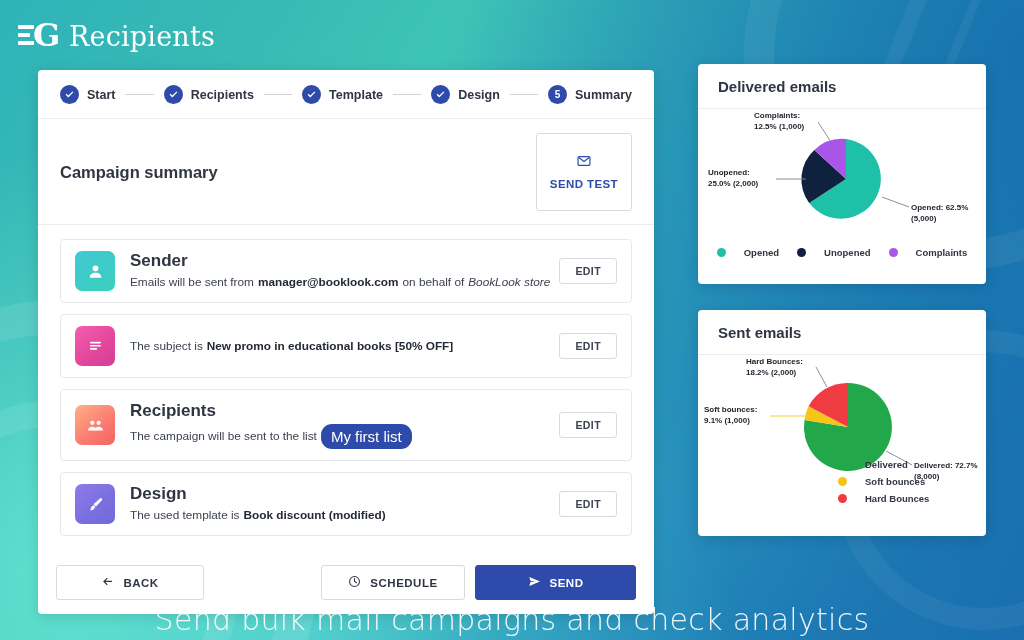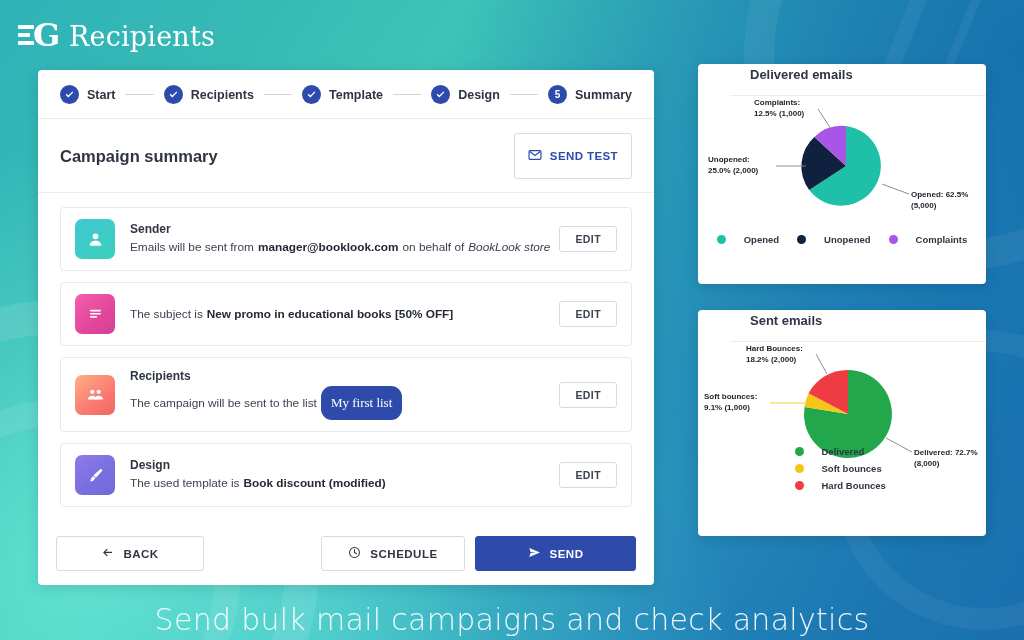--- a/index.html
+++ b/index.html
@@ -42,55 +42,55 @@
   .step { display:flex; align-items:center; gap:8px; }
   .step-badge { width:19px; height:19px; border-radius:50%; background:#2e4bab; color:#fff;
                 display:flex; align-items:center; justify-content:center; font-size:10px; font-weight:bold; flex:0 0 auto; }
   .step-badge svg { width:11px; height:11px; display:block; }
   .step-label { font-size:12.5px; color:#2f3542; font-weight:600; white-space:nowrap; }
   .step-line { flex:1; height:1px; background:#d2d4d8; margin:0 10px; }
 
   .card-head { display:flex; align-items:center; justify-content:space-between; padding:14px 22px 13px 22px; border-bottom:1px solid #ececec; }
   .card-title { font-size:16.5px; font-weight:bold; color:#2f3542; }
   .send-test { display:flex; align-items:center; gap:8px; border:1px solid #d7dbe0; background:#fff;
-               border-radius:3px; padding:14px 13px; color:#2e4bab; font-size:11.5px; font-weight:bold; letter-spacing:0.4px; cursor:pointer; }
+               border-radius:3px; padding:20px 13px; color:#2e4bab; font-size:11.5px; font-weight:bold; letter-spacing:0.4px; cursor:pointer;flex-direction:column; }
   .send-test svg { width:14px; height:14px; }
 
   .rows { padding:14px 22px 8px 22px; }
   .srow { display:flex; align-items:center; border:1px solid #e6e8eb; border-radius:4px; padding:11px 14px; margin-bottom:11px; background:#fff; }
   .srow-icon { width:40px; height:40px; border-radius:7px; flex:0 0 auto; display:flex; align-items:center; justify-content:center; margin-right:15px; }
   .srow-icon svg { width:19px; height:19px; fill:#ffffff; }
   .ic-sender { background:linear-gradient(140deg,#42c7d4 0%,#3ad0bc 100%); }
   .ic-subject { background:linear-gradient(140deg,#f45fb0 0%,#e4479b 55%,#d33f9a 100%); }
   .ic-recip   { background:linear-gradient(140deg,#ffb083 0%,#fa7a72 60%,#f2655f 100%); }
   .ic-design  { background:linear-gradient(140deg,#8e7ce8 0%,#7b6fe0 55%,#6f6ad8 100%); }
   .srow-body { flex:1; min-width:0; }
-  .srow-title { font-size:12px; font-weight:bold; color:#2f3542; margin-bottom:3px; }
+  .srow-title { font-size:17px; font-weight:bold; color:#2f3542; margin-bottom:3px; }
   .srow-desc { font-size:11.8px; color:#3b4250; display:flex; align-items:center; flex-wrap:wrap; gap:4px; line-height:1.4; }
   .srow-desc b { font-weight:bold; color:#242a35; }
   .srow-desc i { font-style:italic; }
-  .pill { background:#2e4bab; color:#fff; font-size:13px; border-radius:11px; padding:8px 10px; white-space:nowrap;font-family:Liberation Serif, serif; }
+  .pill { background:#2e4bab; color:#fff; font-size:15px; border-radius:11px; padding:2px 10px; white-space:nowrap; }
   .edit-btn { border:1px solid #d7dbe0; background:#fff; border-radius:3px; padding:6px 15px;
               font-size:10.5px; font-weight:bold; color:#3b4250; letter-spacing:0.4px; cursor:pointer; flex:0 0 auto; }
 
   .card-foot { display:flex; align-items:center; padding:10px 18px 14px 18px; gap:10px; }
   .fbtn { display:flex; align-items:center; justify-content:center; gap:9px; border-radius:3px;
           font-size:11.5px; font-weight:bold; letter-spacing:0.5px; padding:9px 0; cursor:pointer; }
   .fbtn svg { width:13px; height:13px; }
   .btn-back { width:148px; border:1px solid #d7dbe0; background:#fff; color:#2f3542; }
   .btn-sched { width:144px; border:1px solid #d7dbe0; background:#fff; color:#2f3542; margin-left:auto; }
   .btn-send { width:161px; border:1px solid #2e4bab; background:#2e4bab; color:#fff; }
   .btn-send svg { fill:#fff; }
 
   
   .chart-card { position:absolute; left:698px; width:288px; background:#fff; border-radius:4px;
                 box-shadow:0 3px 14px rgba(0,0,0,0.13); }
   .cc-top { top:64px; height:220px; }
   .cc-bot { top:310px; height:226px; }
-  .cc-head { padding:3px 20px 13px 20px; border-bottom:1px solid #ececec; font-size:13px; font-weight:bold; color:#2f3542;margin-left:32px; }
+  .cc-head { padding:14px 20px 13px 20px; border-bottom:1px solid #ececec; font-size:15px; font-weight:bold; color:#2f3542; }
   .cc-body { position:relative; height:156px; }
   .cc-body svg { position:absolute; left:0; top:0; }
   .legend { position:absolute; left:0; right:0; bottom:7px; display:flex; justify-content:center;
             gap:18px; flex-wrap:wrap; padding:0 14px; }
   .legend.two { gap:6px 22px; }
   .lg-item { display:flex; align-items:center; gap:18px; font-size:9.5px; font-weight:bold; color:#2f3542; white-space:nowrap; }
   .lg-dot { width:9px; height:9px; border-radius:50%; flex:0 0 auto; }
 
   
   .tagline { position:absolute; left:0; right:0; bottom:1px; text-align:center; color:rgba(255,255,255,0.92);
@@ -327,21 +327,21 @@
       <path d="M129 32 L118 12" stroke="#7a8290" stroke-width="0.9" fill="none"></path>
       <path d="M107 61 L72 61" stroke="#f5c518" stroke-width="0.9" fill="none"></path>
       <path d="M188 96 L214 110" stroke="#7a8290" stroke-width="0.9" fill="none"></path>
       <text x="48" y="9" font-family="Liberation Sans, sans-serif" font-size="8" font-weight="bold" fill="#1b2028">Hard Bounces:</text>
       <text x="48" y="20" font-family="Liberation Sans, sans-serif" font-size="8" font-weight="bold" fill="#1b2028">18.2% (2,000)</text>
       <text x="6" y="57" font-family="Liberation Sans, sans-serif" font-size="8" font-weight="bold" fill="#1b2028">Soft bounces:</text>
       <text x="6" y="68" font-family="Liberation Sans, sans-serif" font-size="8" font-weight="bold" fill="#1b2028">9.1% (1,000)</text>
       <text x="216" y="113" font-family="Liberation Sans, sans-serif" font-size="8" font-weight="bold" fill="#1b2028">Delivered: 72.7%</text>
       <text x="216" y="124" font-family="Liberation Sans, sans-serif" font-size="8" font-weight="bold" fill="#1b2028">(8,000)</text>
     </svg>
-    <div class="legend two" style="width:210px; margin:0 auto; justify-content:center;">
+    <div class="legend two" style="width:210px; margin:0 auto; justify-content:flex-end;">
       <div class="lg-item" style="width:95px">
         <span class="lg-dot" style="background:#22a84a"></span>
         <span>Delivered</span>
       </div>
       <div class="lg-item" style="width:95px">
         <span class="lg-dot" style="background:#f5c518"></span>
         <span>Soft bounces</span>
       </div>
       <div class="lg-item" style="width:95px">
         <span class="lg-dot" style="background:#ef3b42"></span>

